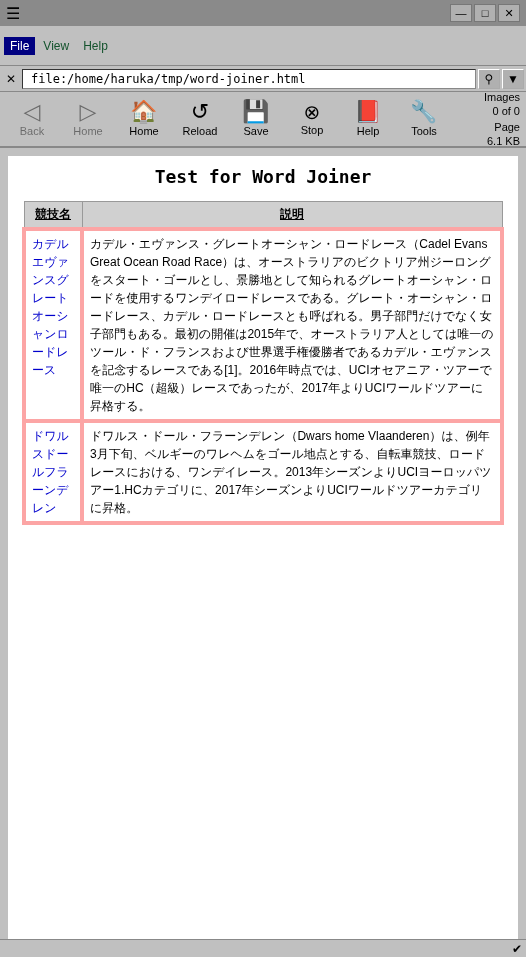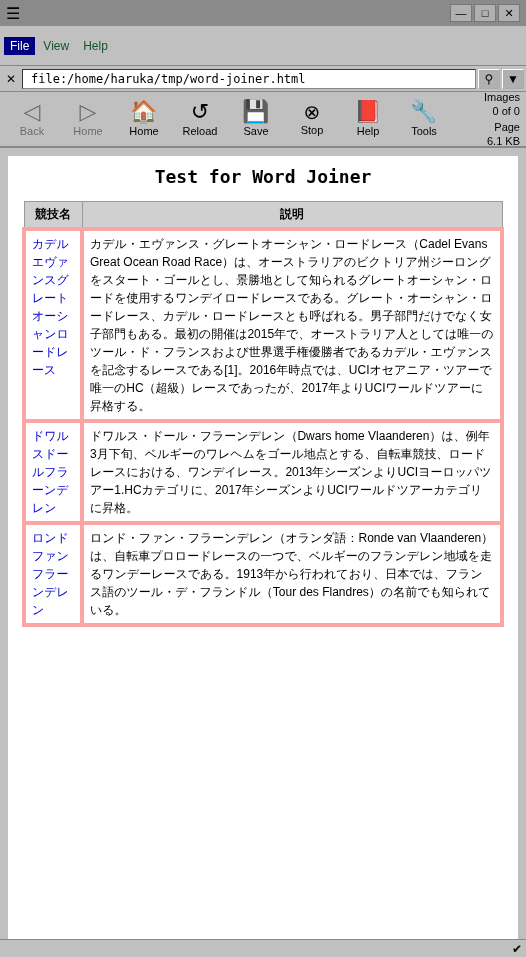--- a/index.html
+++ b/index.html
@@ -183,20 +183,21 @@
       border-collapse: collapse;
       font-size: 12px;
     }
     .data-table th {
       background: #d0d0d0;
       border: 1px solid #999;
       padding: 4px 6px;
       text-align: center;
       font-weight: bold;
       font-size: 12px;
+      text-decoration: underline;
     }
     .data-table td {
       border: 4px solid #fca5a5;
       padding: 4px 6px;
       vertical-align: top;
       font-size: 12px;
       line-height: 1.5;
       color: #000;
     }
     .data-table td:first-child {
@@ -308,23 +309,19 @@
     </thead>
     <tbody id="table-body">
     <tr>
           <td>カデルエヴァンスグレートオーシャンロードレース</td>
           <td>カデル・エヴァンス・グレートオーシャン・ロードレース（Cadel Evans Great Ocean Road Race）は、オーストラリアのビクトリア州ジーロングをスタート・ゴールとし、景勝地として知られるグレートオーシャン・ロードを使用するワンデイロードレースである。グレート・オーシャン・ロードレース、カデル・ロードレースとも呼ばれる。男子部門だけでなく女子部門もある。最初の開催は2015年で、オーストラリア人としては唯一のツール・ド・フランスおよび世界選手権優勝者であるカデル・エヴァンスを記念するレースである[1]。2016年時点では、UCIオセアニア・ツアーで唯一のHC（超級）レースであったが、2017年よりUCIワールドツアーに昇格する。</td>
         </tr>
         <tr>
           <td>ドワルスドールフラーンデレン</td>
           <td>ドワルス・ドール・フラーンデレン（Dwars home Vlaanderen）は、例年3月下旬、ベルギーのワレヘムをゴール地点とする、自転車競技、ロードレースにおける、ワンデイレース。2013年シーズンよりUCIヨーロッパツアー1.HCカテゴリに、2017年シーズンよりUCIワールドツアーカテゴリに昇格。</td>
         </tr>
-        <tr>
-          <td>ロンドファンフラーンデレン</td>
-          <td>ロンド・ファン・フラーンデレン（オランダ語：Ronde van Vlaanderen）は、自転車プロロードレースの一つで、ベルギーのフランデレン地域を走るワンデーレースである。1913年から行われており、日本では、フランス語のツール・デ・フランドル（Tour des Flandres）の名前でも知られている。</td>
-        </tr>
       </tbody>
   </table>
 </div>
 
 <div class="statusbar">
   <span class="statusbar-icon">✔</span>
 </div>
 
 </body></html>

